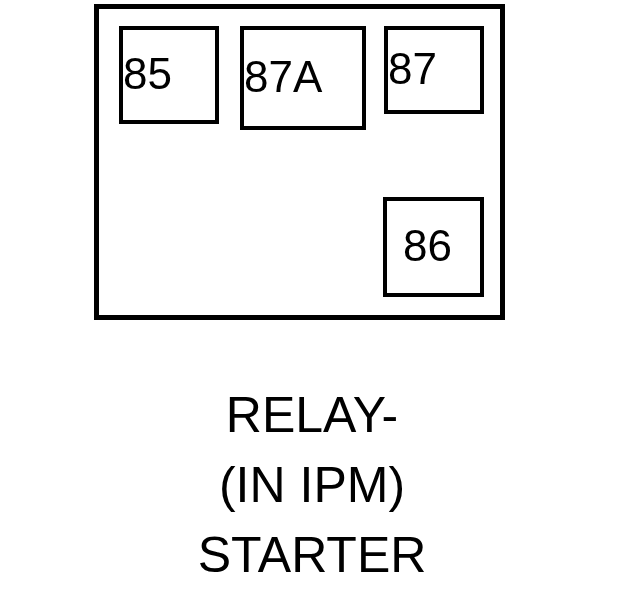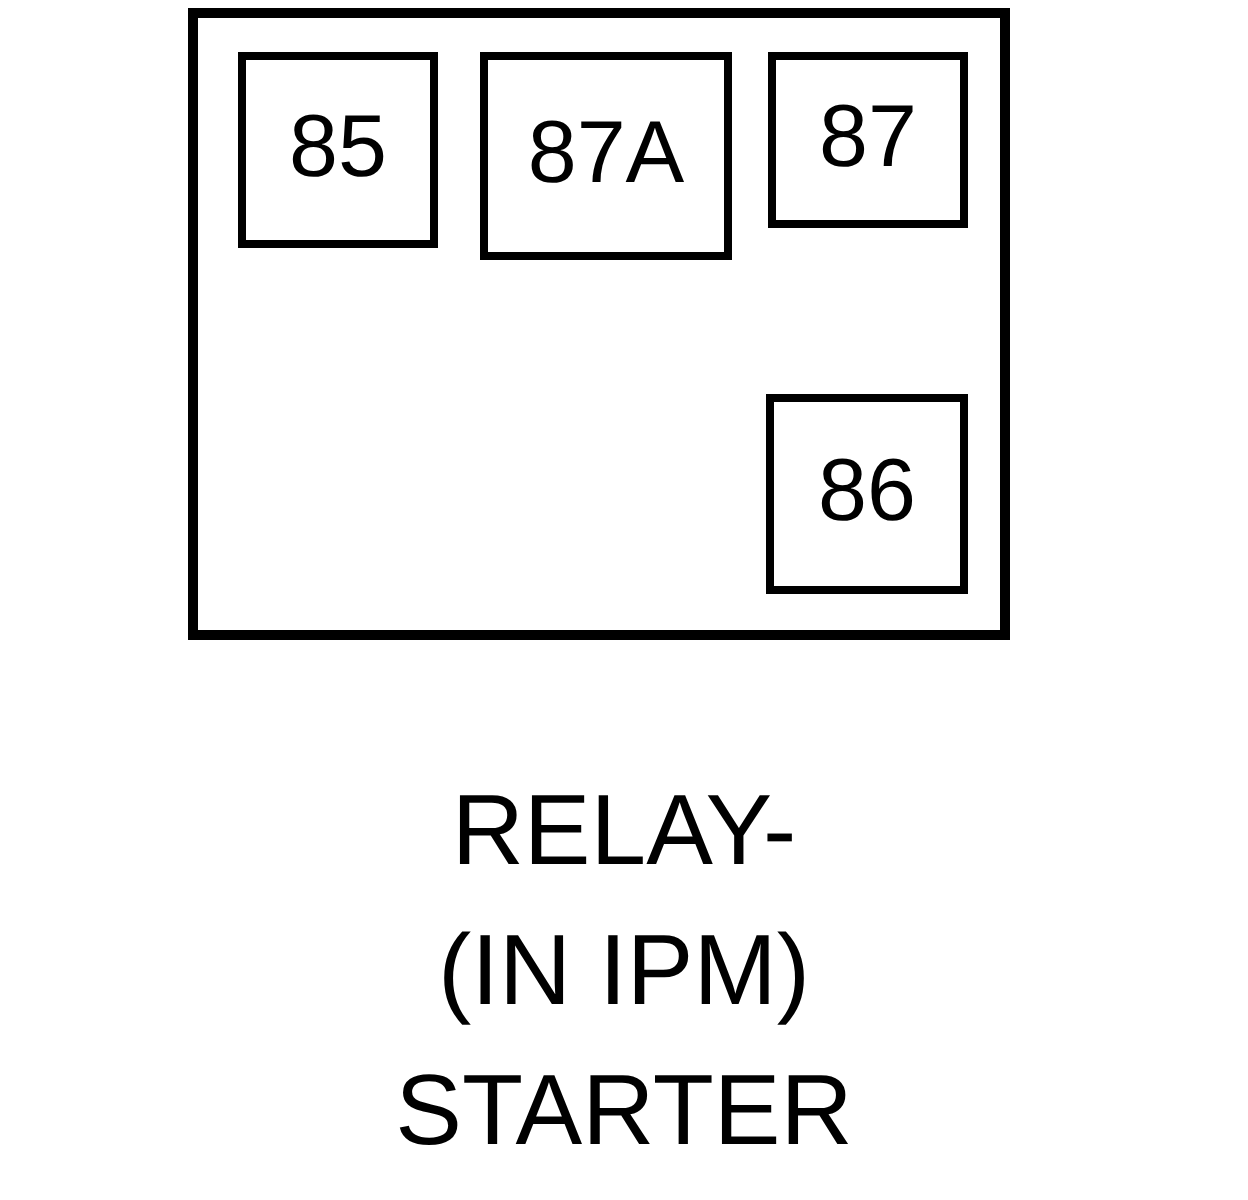--- a/index.html
+++ b/index.html
@@ -31,41 +31,40 @@
   }
 
   
   .pin {
     position: absolute;
     box-sizing: border-box;
     border: 4px solid #000000;
     background: #ffffff;
     display: flex;
     align-items: center;
-    justify-content: center;
   }
 
   .pin-label {
     font-family: "Liberation Sans", sans-serif;
     font-size: 44px;
     font-weight: 400;
     line-height: 1;
     color: #000000;
     letter-spacing: 0px;
     white-space: nowrap;
     
     transform: translateY(-1px);
   }
 
   
   .pin-85  { left: 20px;  top: 17px;  width: 100px; height: 98px; }
   .pin-87a { left: 141px; top: 17px;  width: 126px; height: 104px; }
   .pin-87  { left: 285px; top: 17px;  width: 100px; height: 88px; }
   .pin-30  { left: 20px;  top: 188px; width: 100px; height: 100px; }
-  .pin-86  { left: 284px; top: 188px; width: 101px; height: 100px; }
+  .pin-86  { left: 284px; top: 188px; width: 101px; height: 100px; padding-left: 16px; }
 
   
   .caption {
     position: absolute;
     left: 0;
     top: 380px;
     width: 624px;
     text-align: center;
   }
 

